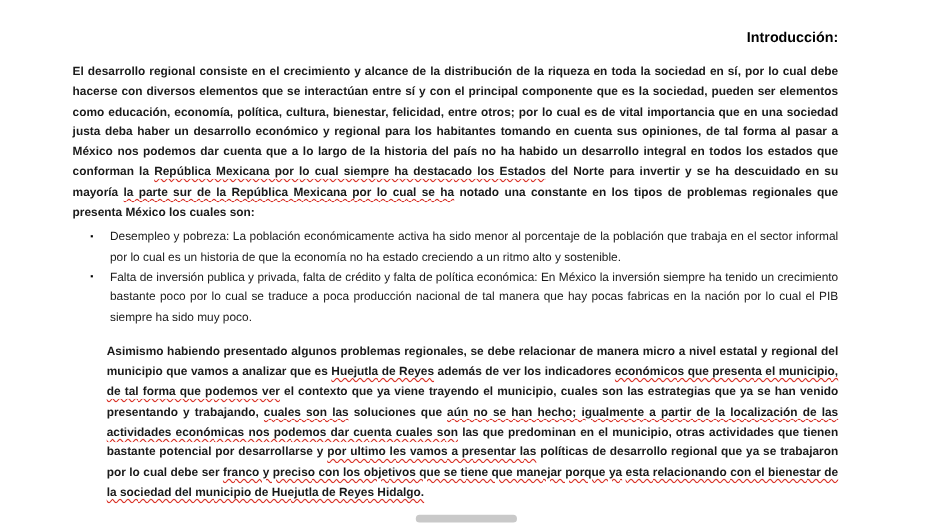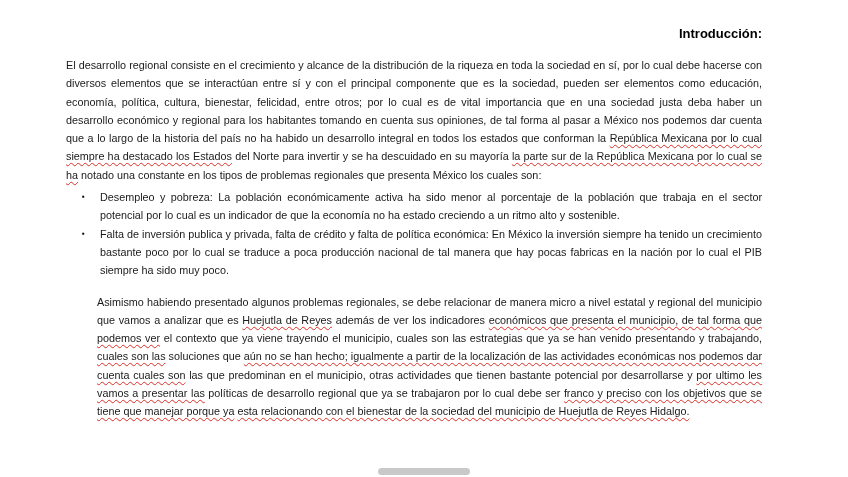--- a/index.html
+++ b/index.html
@@ -23,20 +23,21 @@
     font-size: 13px;
     font-weight: bold;
     color: #000000;
     margin: 0 0 15px 0;
   }
   .para {
     text-align: justify;
     font-size: 10.8px;
     line-height: 18.3px;
     margin: 0;
+    font-weight: bold;
   }
   .bullet-list {
     list-style: none;
     margin: 4px 0 0 0;
     padding: 0;
   }
   .bullet-list li {
     position: relative;
     padding-left: 34px;
     text-align: justify;
@@ -77,21 +78,21 @@
 
 <div class="doc">
 
   <h1 class="title">Introducción:</h1>
 
   <p class="para"><span>El desarrollo regional consiste en el crecimiento y alcance de la distribución de la riqueza en toda la sociedad en sí, por lo cual debe hacerse con diversos elementos que se interactúan entre sí y con el principal componente que es la sociedad, pueden ser elementos como educación, economía, política, cultura, bienestar, felicidad, entre otros; por lo cual es de vital importancia que en una sociedad justa deba haber un desarrollo económico y regional para los habitantes tomando en cuenta sus opiniones, de tal forma al pasar a México nos podemos dar cuenta que a lo largo de la historia del país no ha habido un desarrollo integral en todos los estados que conforman la </span><span class="sq">República Mexicana por lo cual siempre ha destacado los Estados</span><span> del Norte para invertir y se ha descuidado en su mayoría </span><span class="sq">la parte sur de la República Mexicana por lo cual se ha</span><span> notado una constante en los tipos de problemas regionales que presenta México los cuales son:</span></p>
 
   <ul class="bullet-list">
     <li>
       <span class="bullet-marker">▪</span>
-      <span><span>Desempleo y pobreza: La población económicamente activa ha sido menor al porcentaje de la población que trabaja en el sector potencial por lo cual es un indicador de que la economía no ha estado creciendo a un ritmo alto y sostenible.</span></span>
+      <span><span>Desempleo y pobreza: La población económicamente activa ha sido menor al porcentaje de la población que trabaja en el sector informal por lo cual es un historia de que la economía no ha estado creciendo a un ritmo alto y sostenible.</span></span>
     </li>
     <li>
       <span class="bullet-marker">▪</span>
       <span><span>Falta de inversión publica y privada, falta de crédito y falta de política económica: En México la inversión siempre ha tenido un crecimiento bastante poco por lo cual se traduce a poca producción nacional de tal manera que hay pocas fabricas en la nación por lo cual el PIB siempre ha sido muy poco.</span></span>
     </li>
   </ul>
 
   <p class="para closing"><span>Asimismo habiendo presentado algunos problemas regionales, se debe relacionar de manera micro a nivel estatal y regional del municipio que vamos a analizar que es </span><span class="sq">Huejutla de Reyes</span><span> además de ver los indicadores </span><span class="sq">económicos que presenta el municipio, de tal forma que podemos ver</span><span> el contexto que ya viene trayendo el municipio, cuales son las estrategias que ya se han venido presentando y trabajando, </span><span class="sq">cuales son las</span><span> soluciones que </span><span class="sq">aún no se han hecho; igualmente a partir de la localización de las actividades económicas nos podemos dar cuenta cuales son</span><span> las que predominan en el municipio, otras actividades que tienen bastante potencial por desarrollarse y </span><span class="sq">por ultimo les vamos a presentar las</span><span> políticas de desarrollo regional que ya se trabajaron por lo cual debe ser </span><span class="sq">franco y preciso con los objetivos que se tiene que manejar porque ya</span><span> </span><span class="sq">esta relacionando con el bienestar de la sociedad del municipio de Huejutla de Reyes Hidalgo.</span></p>
 
 </div>

